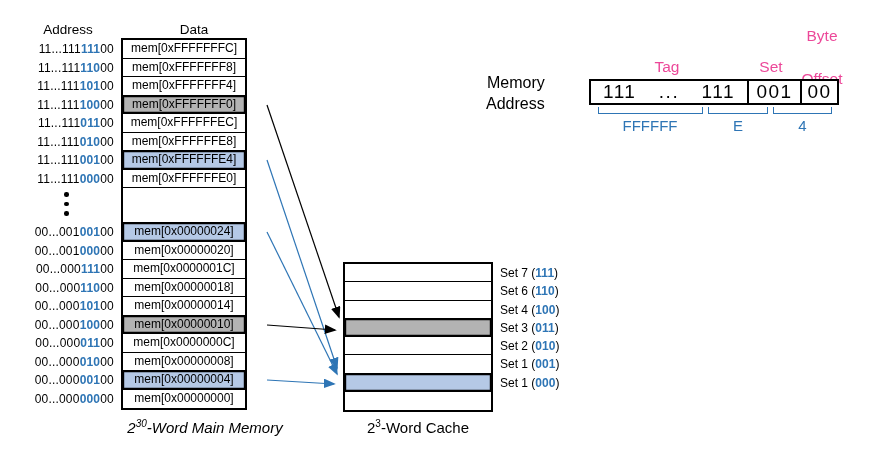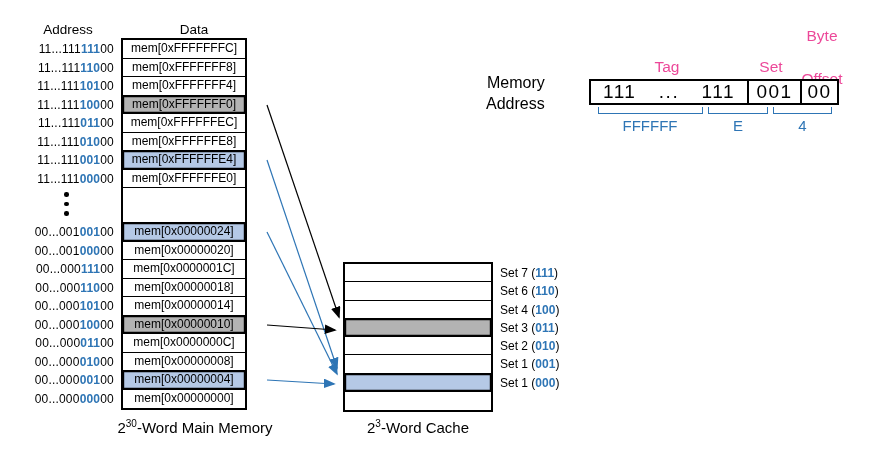--- a/index.html
+++ b/index.html
@@ -124,21 +124,21 @@
   <div class="abs set-col">
     <div class="slabel"><span>Set 7 (</span><span class="bits">111</span><span>)</span></div>
     <div class="slabel"><span>Set 6 (</span><span class="bits">110</span><span>)</span></div>
     <div class="slabel"><span>Set 4 (</span><span class="bits">100</span><span>)</span></div>
     <div class="slabel"><span>Set 3 (</span><span class="bits">011</span><span>)</span></div>
     <div class="slabel"><span>Set 2 (</span><span class="bits">010</span><span>)</span></div>
     <div class="slabel"><span>Set 1 (</span><span class="bits">001</span><span>)</span></div>
     <div class="slabel"><span>Set 1 (</span><span class="bits">000</span><span>)</span></div>
   </div>
 
-  <div class="abs caption" style="left:95px;top:418px;width:200px;">
+  <div class="abs caption" style="left:105px;top:418px;width:200px;font-style:italic;">
     <span>2</span><sup>30</sup><span>-Word Main Memory</span>
   </div>
   <div class="abs caption" style="left:328px;top:418px;width:180px;">
     <span>2</span><sup>3</sup><span>-Word Cache</span>
   </div>
 
   <div class="abs mem-addr-lbl" style="left:486px;top:72px;text-align:right;">
     <div>Memory</div>
     <div>Address</div>
   </div>

